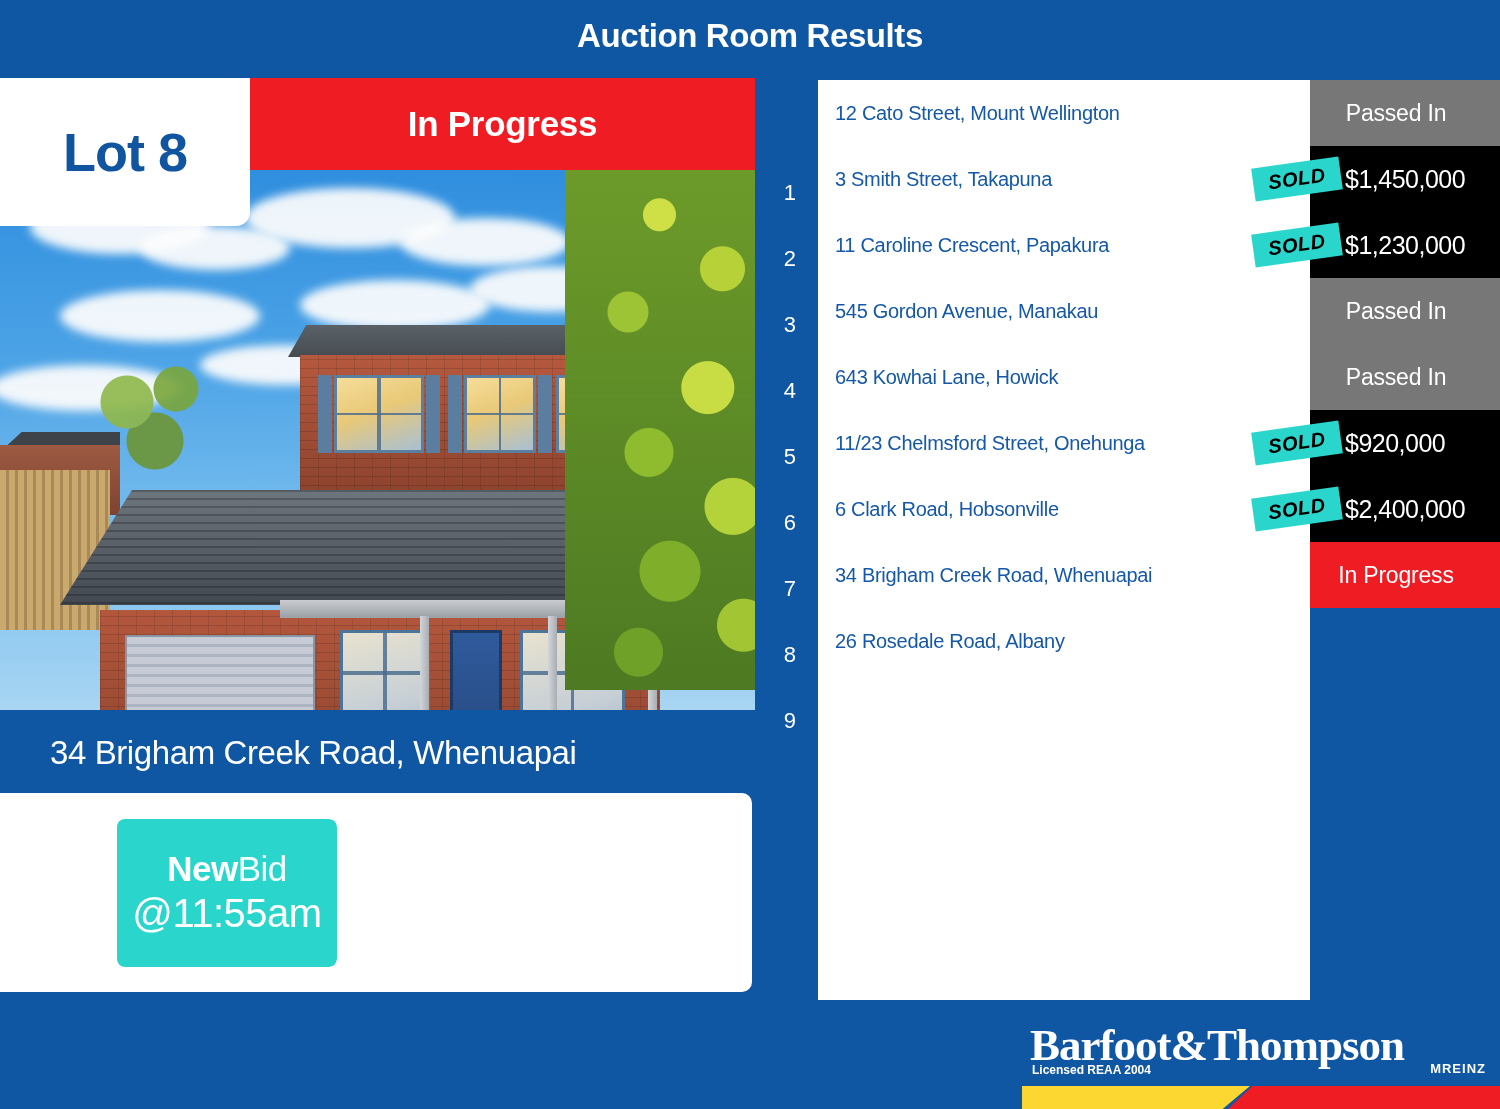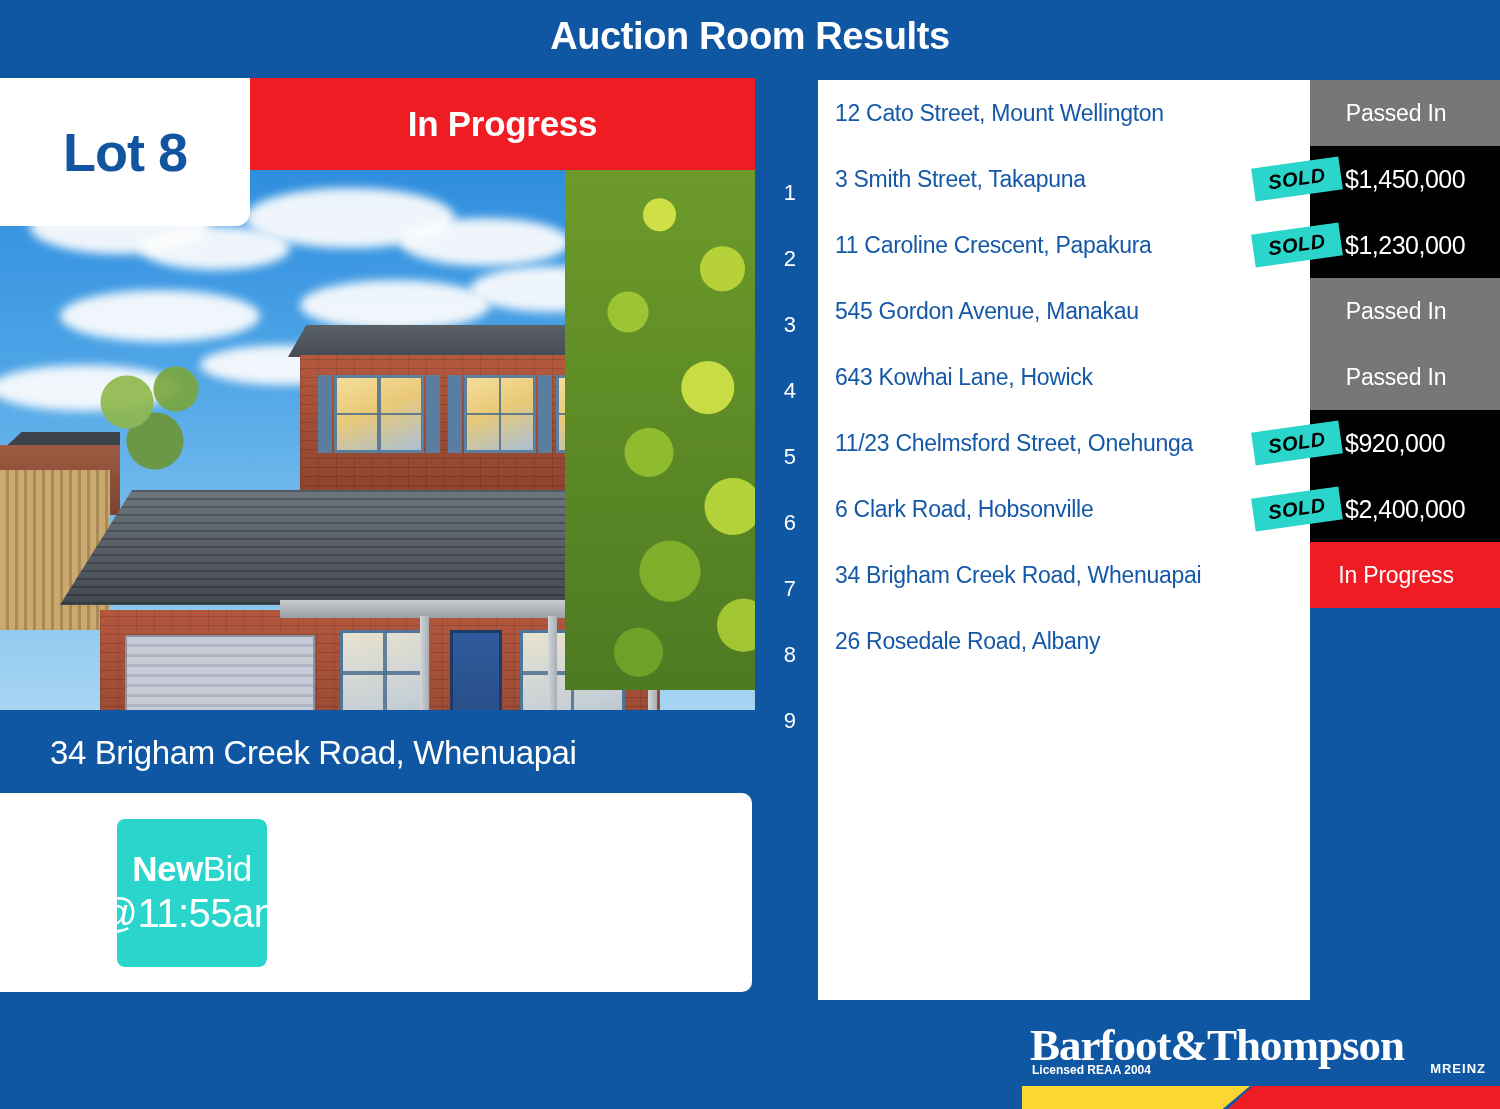--- a/index.html
+++ b/index.html
@@ -10,21 +10,21 @@
     position:relative;
     overflow:hidden;
   }
 
   
   #header{
     position:absolute; left:0; top:0; width:1500px; height:72px;
     display:flex; align-items:center; justify-content:center;
   }
   #header-title{
-    color:#ffffff; font-size:38px; font-weight:bold; letter-spacing:-0.4px;
+    color:#ffffff; font-size:33px; font-weight:bold; letter-spacing:-0.4px;
   }
 
   
   #lot-panel{
     position:absolute; left:0; top:78px; width:250px; height:148px;
     background:#ffffff; border-radius:0 0 14px 0;
     display:flex; align-items:center; justify-content:center;
     z-index:6;
   }
   #lot-label{
@@ -163,42 +163,42 @@
   }
   #bid-row{
     display:flex; margin-left:117px; height:148px; border-radius:8px; overflow:hidden;
   }
   #bid-amount-box{
     background:#575757; display:flex; align-items:center; justify-content:center;
     width:345px; border-radius:8px 0 0 8px;
   }
   #bid-amount{ color:#ffffff; font-size:55px; letter-spacing:-1px; }
   #bid-meta-box{
-    background:#2ad6cc; width:150px; border-radius:0 8px 8px 0;
+    background:#2ad6cc; width:220px; border-radius:0 8px 8px 0;
     display:flex; flex-direction:column; align-items:center; justify-content:center; gap:2px;
   }
   #bid-new-line{ font-size:35px; color:#ffffff; letter-spacing:-0.5px; }
   #bid-new-line b{ font-weight:bold; }
   #bid-new-line span{ font-weight:normal; color:#f4fffe; }
   #bid-time{ font-size:40px; color:#ffffff; letter-spacing:-0.5px; }
 
   
   #results-panel{
     position:absolute; left:818px; top:80px; width:492px; height:920px;
     background:#ffffff; z-index:3;
   }
   #results-index{
     position:absolute; left:770px; top:80px; width:48px; height:620px; z-index:4;
   }
   .idx{
     position:absolute; right:22px; color:#ffffff; font-size:22px; text-align:right;
     transform:translateY(-50%);
   }
   .row-addr{
-    position:absolute; left:835px; color:#1558a8; font-size:23px;
+    position:absolute; left:835px; color:#1558a8; font-size:20px;
     transform:translateY(-50%); z-index:5; white-space:nowrap; letter-spacing:-0.3px;
   }
 
   .res-block{ position:absolute; left:1310px; width:190px; z-index:2; }
   .res-label{
     position:absolute; left:1310px; width:172px; color:#ffffff; font-size:23px;
     text-align:center; transform:translateY(-50%); z-index:4; letter-spacing:-0.2px;
   }
   .res-price{
     position:absolute; width:190px; color:#ffffff; font-size:25px;

